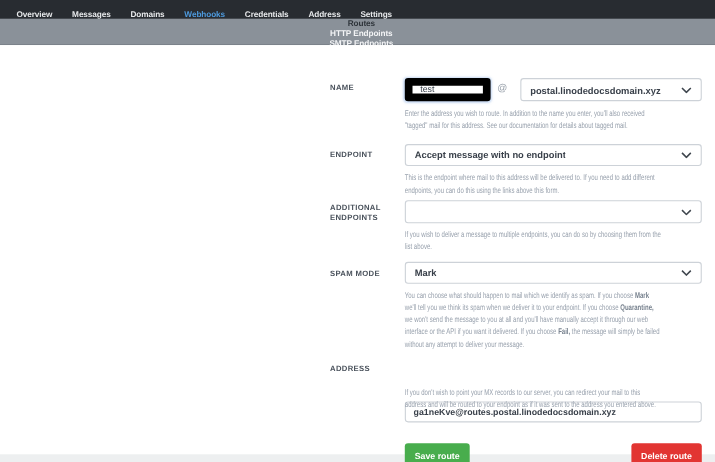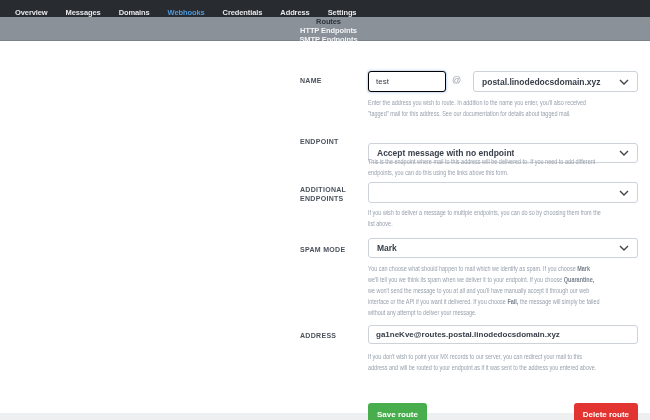--- a/index.html
+++ b/index.html
@@ -46,24 +46,24 @@
     letter-spacing:0.3px; line-height:9px; text-transform:uppercase;
   }
 
   .text-input {
     position:absolute; background:#fff;
     border:1px solid #cdd2d8; border-radius:3px;
     font-family:"Liberation Sans", sans-serif;
     font-size:8px; color:#39404a; padding:0 7px; outline:none;
   }
   .text-input.focused {
-    border:1px solid #000000;
+    border:7px solid #000000;
     box-shadow:0 0 2px 1px rgba(100,150,220,0.35);
   }
-  .text-input.strong { font-weight:bold; }
+  .text-input.strong { font-weight:bold;margin-top:40px; }
 
   .at-symbol {
     position:absolute; color:#99a1ab; font-size:9px;
   }
 
   .select {
     position:absolute; background:#fff;
     border:1px solid #cdd2d8; border-radius:3px;
     display:flex; align-items:center; justify-content:space-between;
     padding:0 8px; cursor:pointer;
@@ -119,21 +119,21 @@
   <div class="select" style="left:473px; top:30px; width:165px; height:21px;">
     <span class="value">postal.linodedocsdomain.xyz</span>
     <svg width="10" height="6" viewBox="0 0 10 6">
         <polyline points="1,1 5,5 9,1" stroke="#3f464e" stroke-width="1.4" fill="none"></polyline>
       </svg>
   </div>
   <p class="help" style="left:368px; top:56px;">Enter the address you wish to route. In addition to the name you enter, you'll also received
 "tagged" mail for this address. See our documentation for details about tagged mail.</p>
 
   <span class="field-label" style="top:96px;">ENDPOINT</span>
-  <div class="select" style="left:368px; top:102px; width:270px; height:20px;">
+  <div class="select" style="left:368px; top:90px; width:270px; height:20px;">
     <span class="value">Accept message with no endpoint</span>
     <svg width="10" height="6" viewBox="0 0 10 6">
         <polyline points="1,1 5,5 9,1" stroke="#3f464e" stroke-width="1.4" fill="none"></polyline>
       </svg>
   </div>
   <p class="help" style="left:368px; top:115px;">This is the endpoint where mail to this address will be delivered to. If you need to add different
 endpoints, you can do this using the links above this form.</p>
 
   <span class="field-label" style="top:144px;">ADDITIONAL ENDPOINTS</span>
   <div class="select" style="left:368px; top:141px; width:270px; height:21px;">

